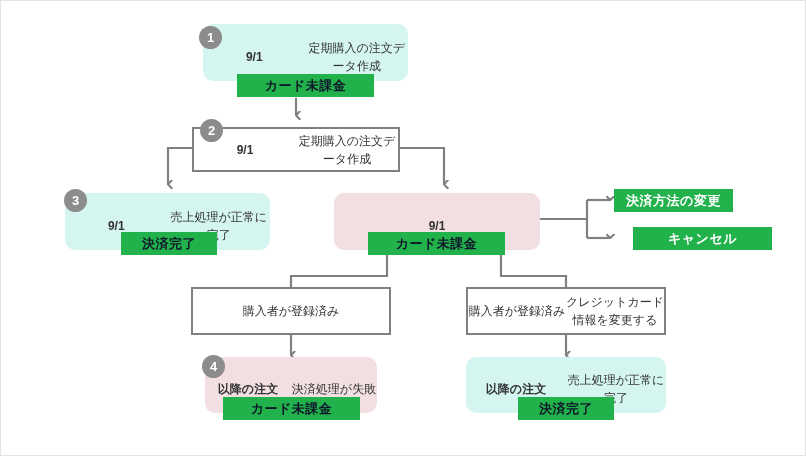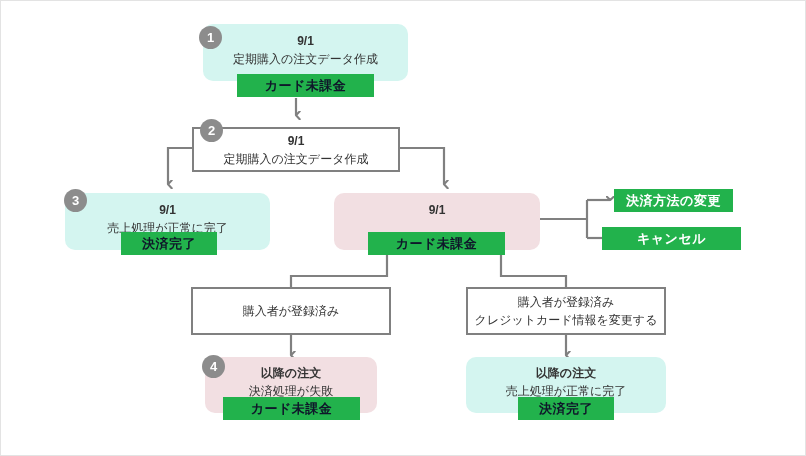--- a/index.html
+++ b/index.html
@@ -23,21 +23,21 @@
     position: absolute;
     left: 0; top: 0;
     width: 806px;
     height: 456px;
     pointer-events: none;
   }
   .node {
     position: absolute;
     box-sizing: border-box;
     display: flex;
-    flex-direction: column;
+    flex-direction: row;
     align-items: center;
     justify-content: flex-start;
   }
   .node-rounded {
     border-radius: 10px;
   }
   .node-plain {
     background: #ffffff;
     border: 2px solid #808080;
     justify-content: center;
@@ -146,21 +146,21 @@
   </div>
   <div class="badge" style="left:63px; top:188px;">3</div>
   <div class="tag" style="left:120px; top:231px; width:96px; height:23px;">決済完了</div>
 
   <div class="node node-rounded node-pink" style="left:333px; top:192px; width:206px; height:57px; padding-top:8px;">
     <div class="nlines" style="font-size:12px;font-weight:bold;">9/1</div>
   </div>
   <div class="tag" style="left:367px; top:231px; width:137px; height:23px;">カード未課金</div>
 
   <div class="pill" style="left:613px; top:188px; width:119px; height:23px;">決済方法の変更</div>
-  <div class="pill" style="left:601px; top:226px; width:139px; height:23px;">キャンセル</div>
+  <div class="pill" style="left:632px; top:226px; width:139px; height:23px;">キャンセル</div>
 
   <div class="node node-plain" style="left:190px; top:286px; width:200px; height:48px;">
     <div class="nlines nline-text">購入者が登録済み</div>
   </div>
 
   <div class="node node-plain" style="left:465px; top:286px; width:200px; height:48px;">
     <div class="nlines nline-text">購入者が登録済み</div>
     <div class="nlines nline-text">クレジットカード情報を変更する</div>
   </div>
 

